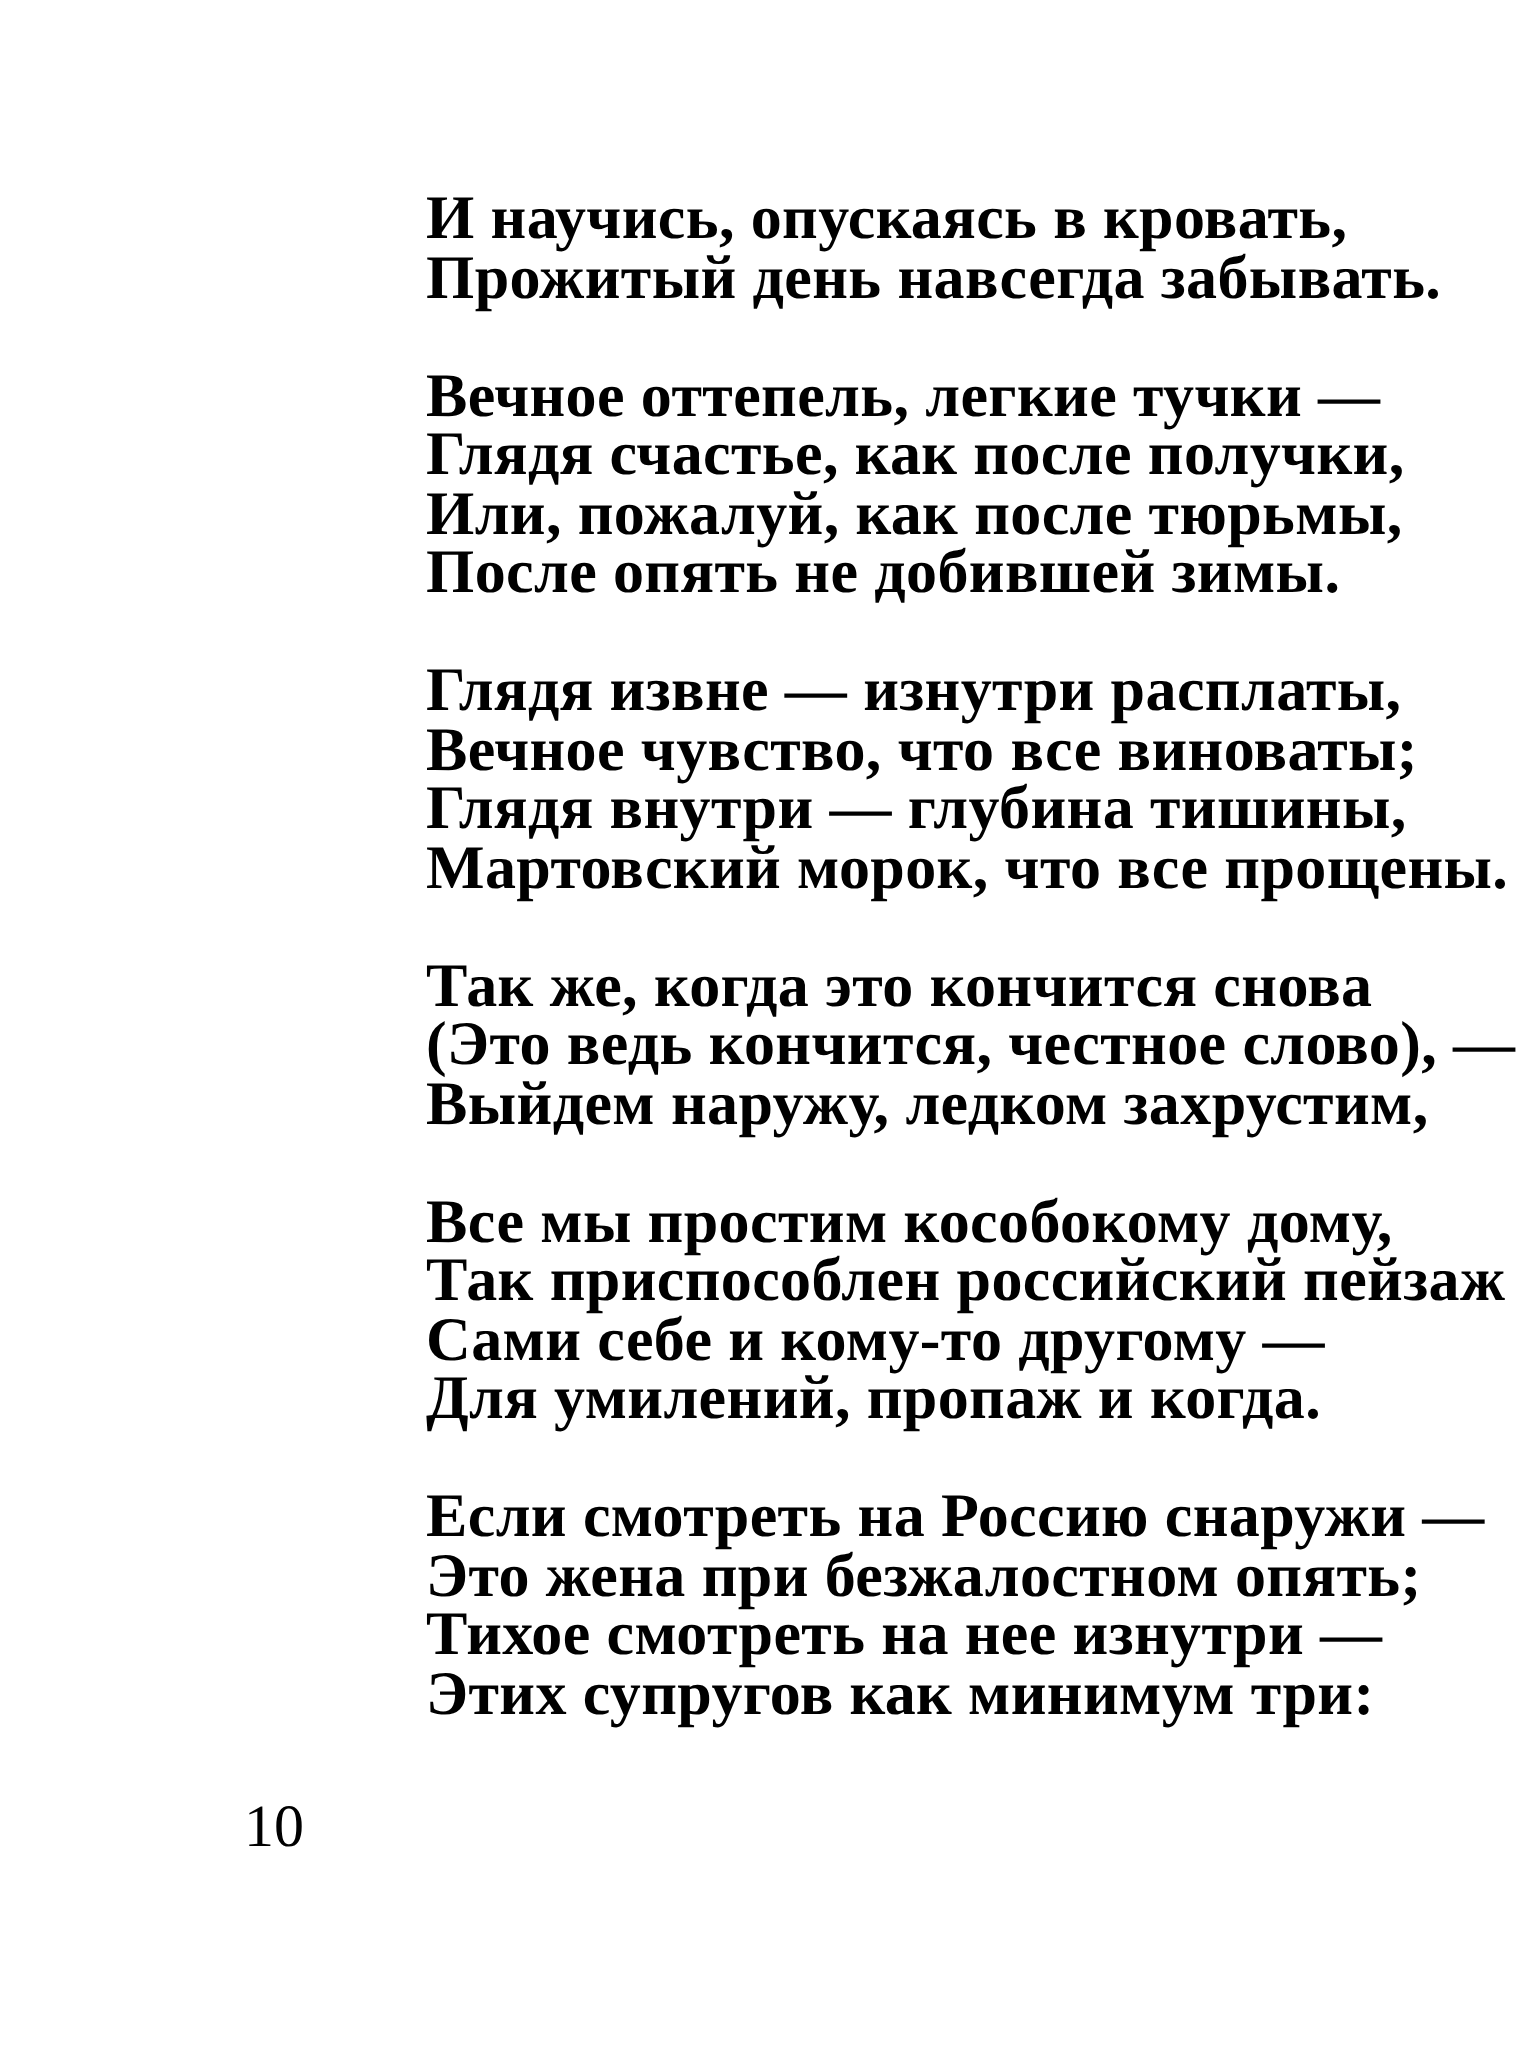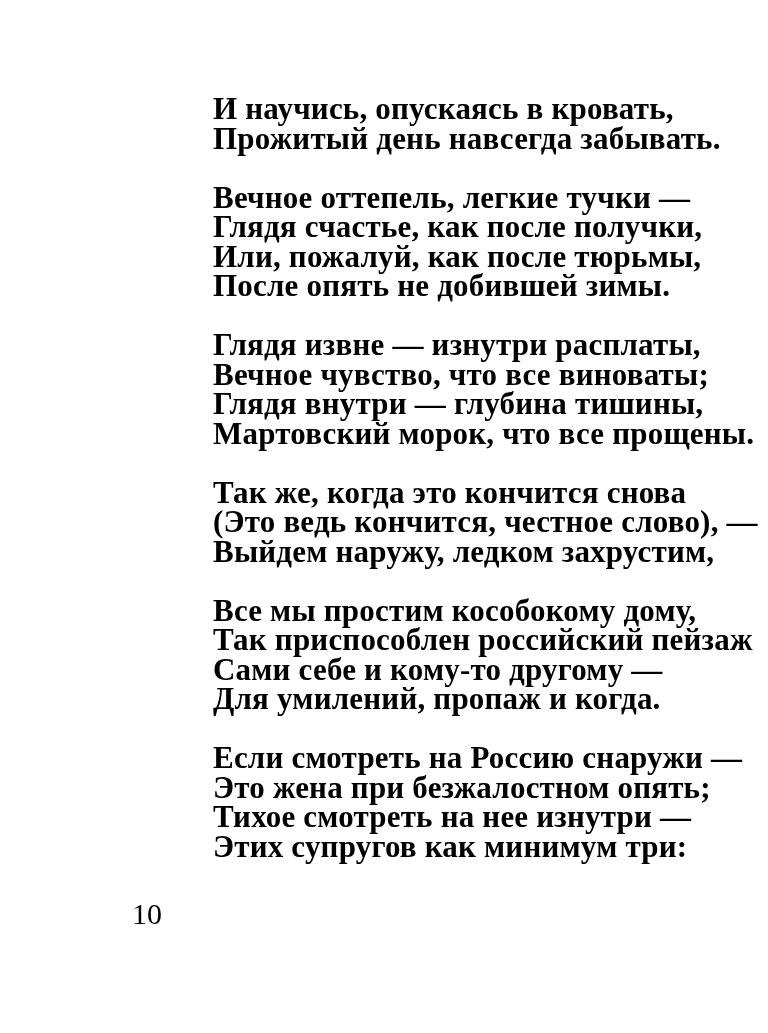--- a/index.html
+++ b/index.html
@@ -35,21 +35,21 @@
     margin: 0 0 29.5px 0;
   }
   .stanza:last-child {
     margin-bottom: 0;
   }
   .poem-line {
     height: 29.5px;
   }
   .page-number {
     position: absolute;
-    left: 132px;
+    left: 122px;
     top: 898px;
     color: #000000;
     font-size: 30px;
     line-height: 32px;
     font-weight: normal;
   }
 </style>
 </head>
 <body style="background: rgb(255, 255, 255);">
 

